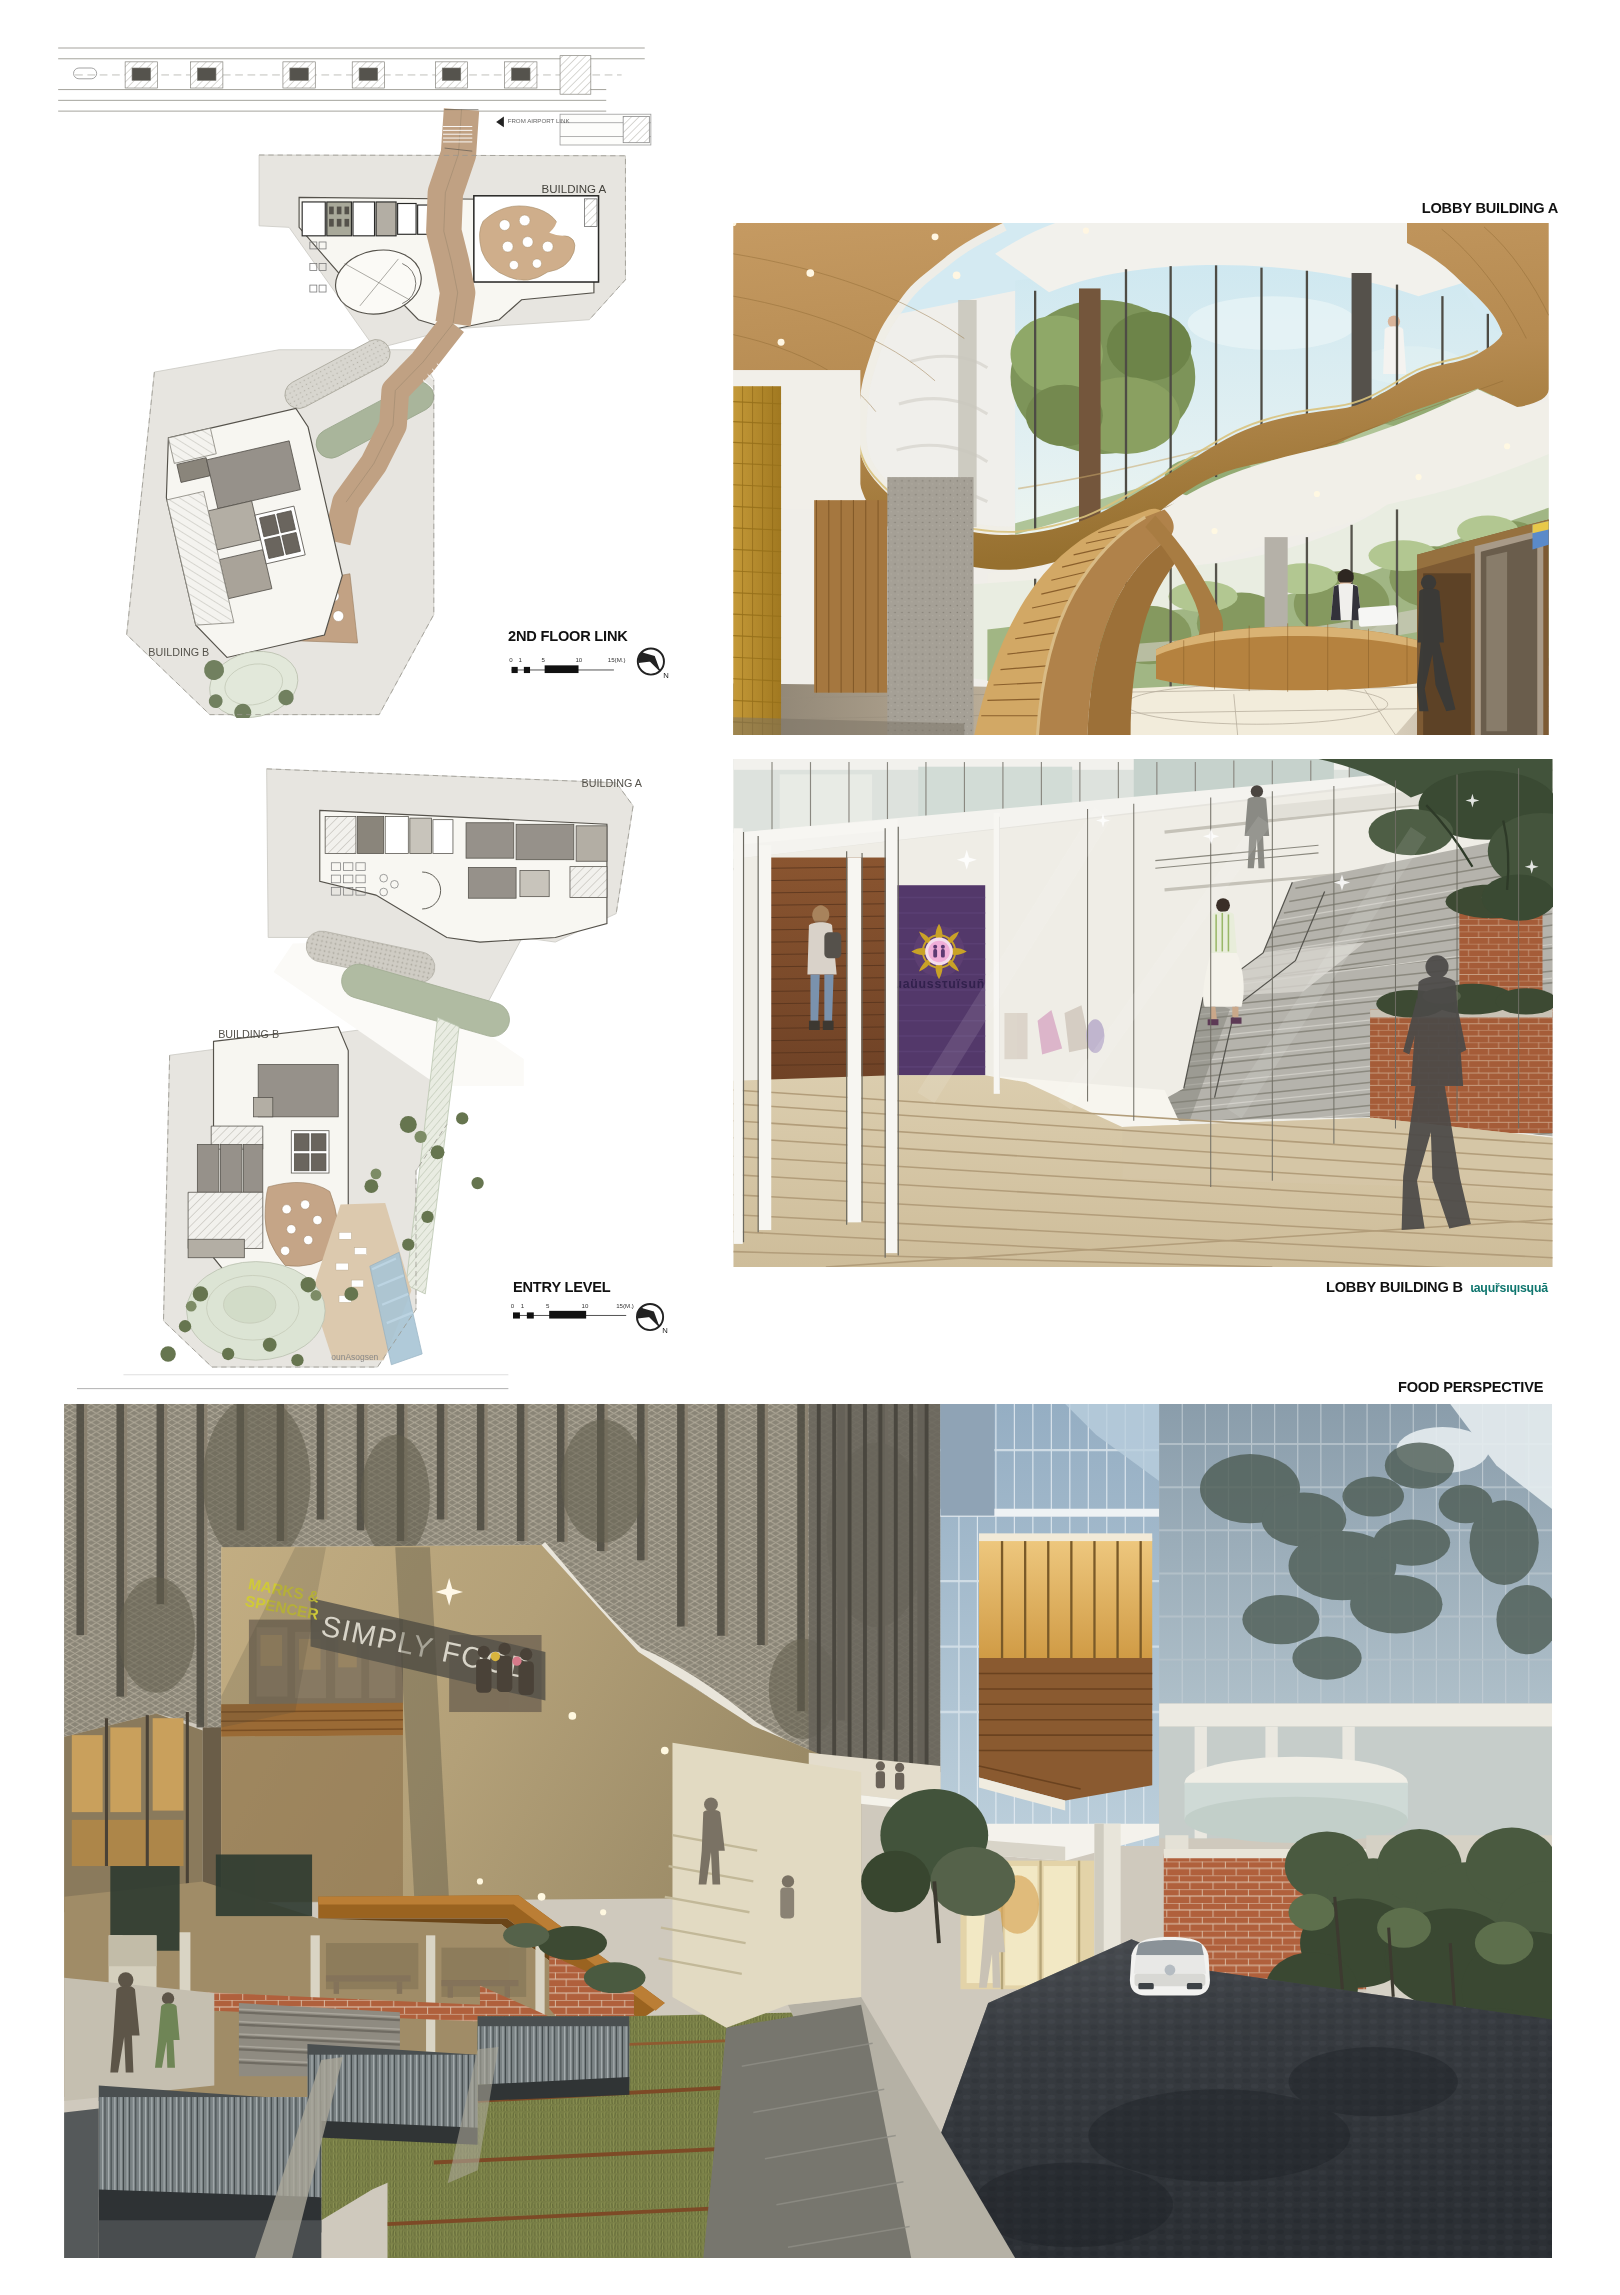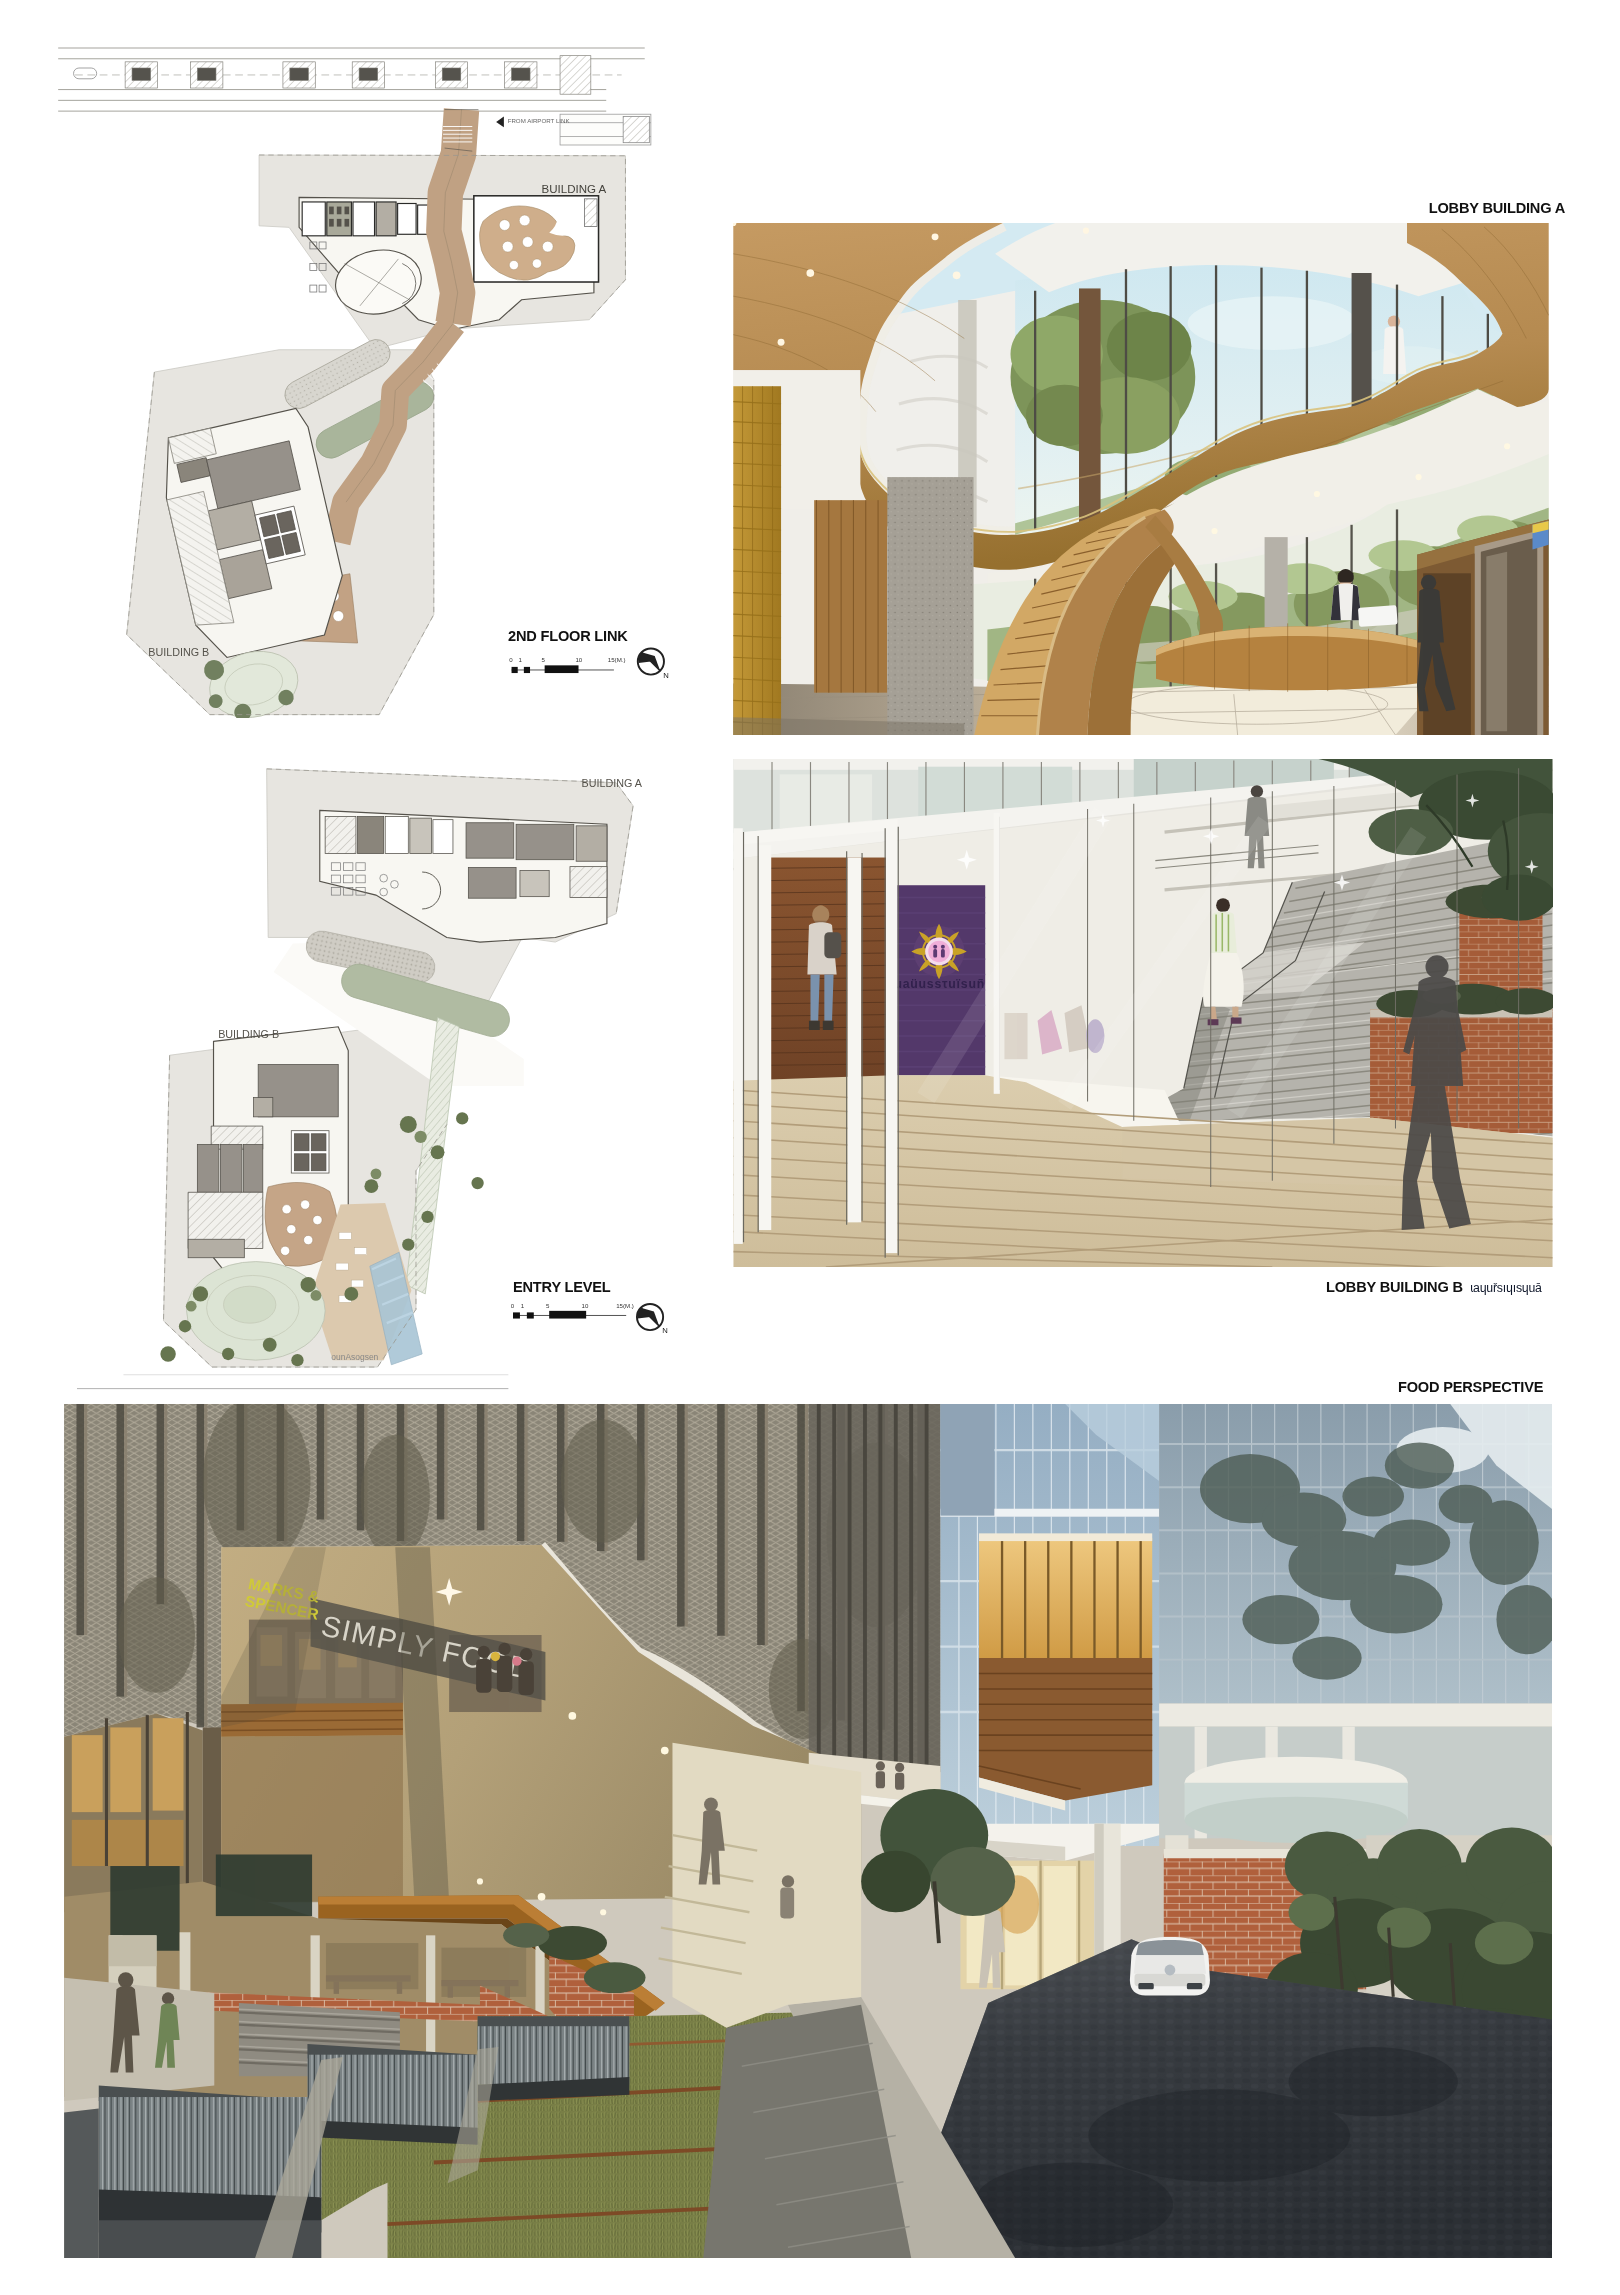--- a/index.html
+++ b/index.html
@@ -191,21 +191,21 @@
 <g>
 <circle cx="778" cy="807" r="17" fill="none" stroke="#222" stroke-width="2.5"></circle>
 <line x1="766" y1="795" x2="790" y2="819" stroke="#222" stroke-width="2"></line>
 <path d="M766,795 L790,819 L783,800 Z" fill="#222"></path>
 <path d="M766,795 a17,17 0 0 0 -4,14 l16,-2 z" fill="#222"></path>
 <text x="794" y="828" font-size="10" fill="#222">N</text>
 </g>
 </svg>
 <div class="abs lbl" style="left:508px;top:628px">2ND FLOOR LINK</div>
 
-<div class="abs lbl" style="right:56px;top:200px">LOBBY BUILDING A</div>
+<div class="abs lbl" style="right:63px;top:200px">LOBBY BUILDING A</div>
 <svg id="rendA" class="abs" style="left:733px;top:223px" width="816" height="512" viewBox="0 0 1059 665">
 <defs>
 <linearGradient id="woodc" x1="0" y1="0" x2="0.25" y2="1">
  <stop offset="0" stop-color="#c59a62"></stop>
         <stop offset="0.55" stop-color="#b58a50"></stop>
         <stop offset="1" stop-color="#96702f"></stop>
 </linearGradient>
 <linearGradient id="skyg" x1="0" y1="0" x2="0" y2="1">
  <stop offset="0" stop-color="#cde7f0"></stop>
         <stop offset="0.7" stop-color="#e2f0f2"></stop>
@@ -922,21 +922,21 @@
 
 <g fill="#ffffff" opacity="0.85">
 <path d="M300,128 l3,-10 l3,10 l10,3 l-10,3 l-3,10 l-3,-10 l-10,-3 Z"></path>
 <path d="M618,98 l2.5,-8 l2.5,8 l8,2.5 l-8,2.5 l-2.5,8 l-2.5,-8 l-8,-2.5 Z"></path>
 <path d="M788,158 l2.5,-8 l2.5,8 l8,2.5 l-8,2.5 l-2.5,8 l-2.5,-8 l-8,-2.5 Z"></path>
 <path d="M958,52 l2,-7 l2,7 l7,2 l-7,2 l-2,7 l-2,-7 l-7,-2 Z"></path>
 <path d="M1035,138 l2,-7 l2,7 l7,2 l-7,2 l-2,7 l-2,-7 l-7,-2 Z"></path>
 <path d="M478,78 l2,-7 l2,7 l7,2 l-7,2 l-2,7 l-2,-7 l-7,-2 Z"></path>
 </g>
 </svg>
-<div class="abs lbl" style="left:1326px;top:1279px">LOBBY BUILDING B&nbsp;&nbsp;<span style="font-weight:normal;font-size:12.3px;color:#0f172a">ɩaɥuřsıɥısɥuā</span></div>
+<div class="abs lbl" style="left:1326px;top:1279px">LOBBY BUILDING B&nbsp;&nbsp;<span style="font-weight:bold;font-size:12.3px;color:#0f766e">ɩaɥuřsıɥısɥuā</span></div>
 
 <div class="abs lbl" style="left:1398px;top:1379px">FOOD PERSPECTIVE</div>
 <svg id="rendC" class="abs" style="left:64px;top:1404px" width="1488" height="854" viewBox="0 0 1932 1109">
 <defs>
 <pattern id="meshp" width="14" height="8" patternUnits="userSpaceOnUse">
  <rect width="14" height="8" fill="#8a8577"></rect>
  <path d="M0,4 L7,0 L14,4 L7,8 Z" fill="none" stroke="#b2ab9a" stroke-width="1.2"></path>
 </pattern>
 <pattern id="finsp" width="46" height="1200" patternUnits="userSpaceOnUse">
  <rect x="0" y="0" width="9" height="1200" fill="#4e4b42"></rect>

